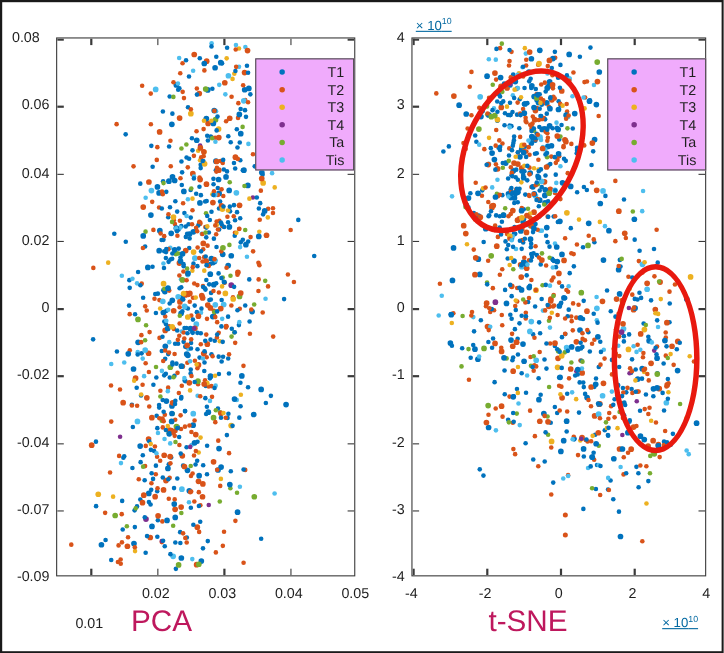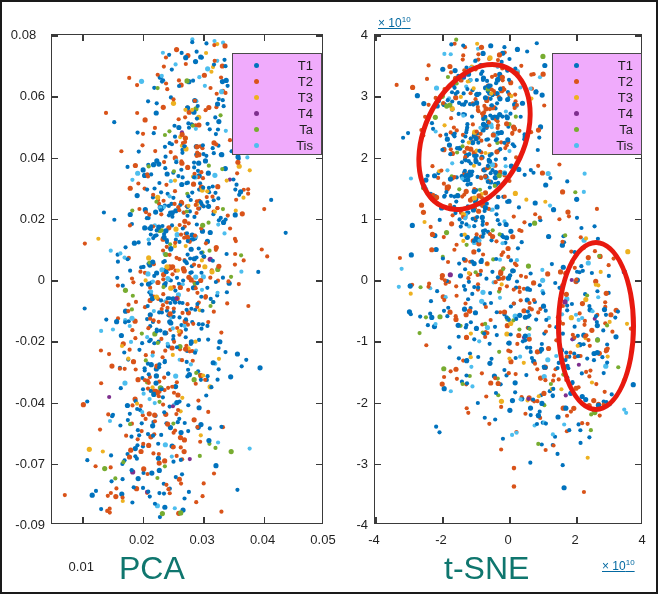--- a/index.html
+++ b/index.html
@@ -34,21 +34,21 @@
   
   .legend{position:absolute;box-sizing:border-box;border:1.6px solid #4a4a4a;
           background:#f0abfc;padding:3px 0 3px 0;margin-top:20px;}
   .legend-row{display:flex;align-items:center;height:16px;padding:0 8px 0 0;}
   .legend-dot-wrap{width:46px;display:flex;justify-content:center;align-items:center;}
   .legend-dot{width:5px;height:5px;border-radius:50%;display:block;}
   .legend-label{flex:1;text-align:right;font-size:13px;color:#1f1f1f;
                 line-height:13px;}
 
   
-  .caption{position:absolute;font-size:32px;color:#0f766e;white-space:nowrap;text-align:center;}
+  .caption{position:absolute;font-size:27px;color:#be185d;white-space:nowrap;text-align:center;}
   .multiplier{position:absolute;font-size:12px;color:#0369a1;white-space:nowrap;text-decoration:underline;}
   .multiplier sup{font-size:8px;}
 
   
   .ellipse{position:absolute;border:5px solid #e8190f;border-radius:50%;
            box-sizing:border-box;background:transparent;}
   .area-label{position:absolute;font-size:25px;color:#111;white-space:nowrap;}
 </style>
 </head>
 <body>

